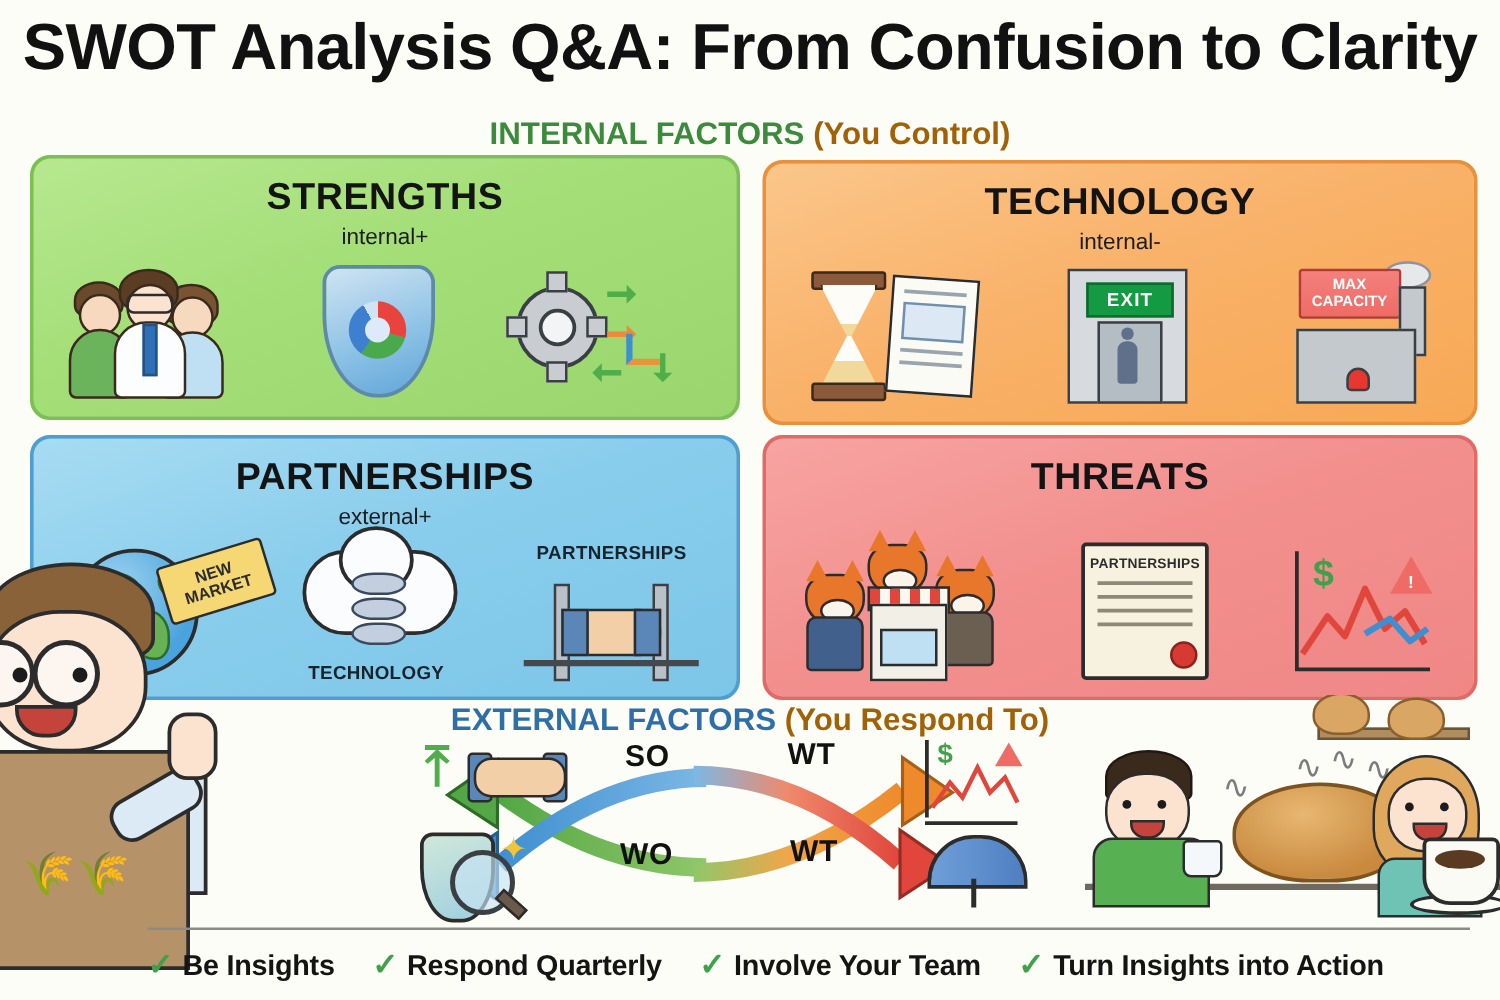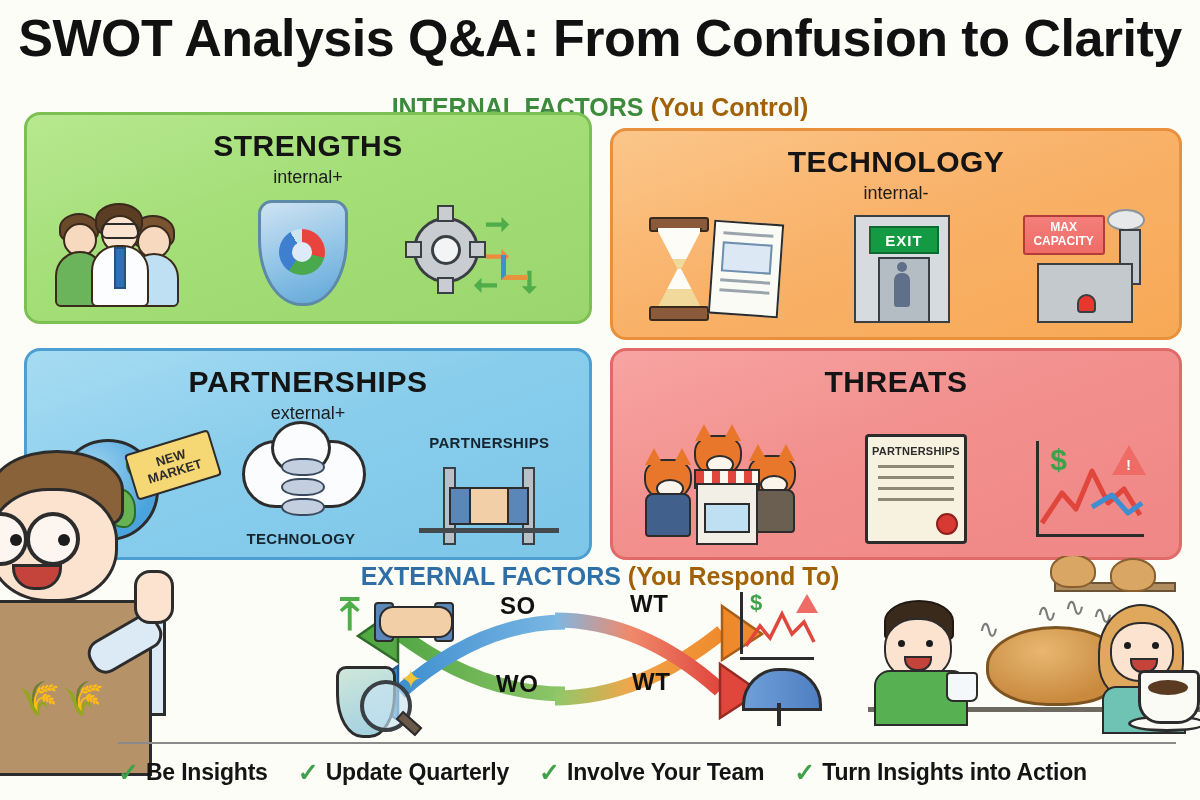--- a/index.html
+++ b/index.html
@@ -35,21 +35,21 @@
   .quad .q-title{
     position:absolute;left:0;width:100%;text-align:center;
     font-size:30px;font-weight:bold;color:#141414;
     top:14px;letter-spacing:0.5px;
   }
   .quad .q-sub{
     position:absolute;left:0;width:100%;text-align:center;
     font-size:18px;color:#1c1c1c;top:52px;
   }
   .quad.strengths{
-    left:24px;top:112px;width:562px;height:206px;
+    left:24px;top:124px;width:562px;height:206px;
     border-color:#7cc054;
     background:linear-gradient(160deg,#b7e890 0%,#a3de76 45%,#9ad66d 100%);
     text-decoration:underline;
   }
   .quad.weaknesses{
     left:610px;top:128px;width:566px;height:206px;
     border-color:#e8903c;
     background:linear-gradient(160deg,#fbc68a 0%,#f9b26a 45%,#f7a955 100%);
   }
   .quad.opportunities{
@@ -135,21 +135,21 @@
     border:2px solid #0d6b2e;color:#fff;font-size:15px;font-weight:bold;
     display:flex;align-items:center;justify-content:center;letter-spacing:1px;
   }
   .exit .hall{position:absolute;left:22px;top:40px;width:48px;height:62px;background:#b4bcc4;border:2px solid #3a3f44;}
   .exit .fig{position:absolute;left:38px;top:56px;width:16px;height:34px;background:#60708a;border-radius:7px 7px 3px 3px;}
   .exit .fig::before{content:"";position:absolute;left:3px;top:-11px;width:10px;height:10px;border-radius:50%;background:#60708a;}
 
   
   .factory{position:relative;width:120px;height:108px;}
   .fsign{
-    position:absolute;left:0;top:0;width:82px;height:40px;
+    position:absolute;left:16px;top:0;width:82px;height:40px;
     background:linear-gradient(#f4807c,#ef6b66);border:2.5px solid #b33c38;border-radius:3px;
     color:#fff;font-size:12px;font-weight:bold;text-align:center;line-height:1.15;
     padding-top:4px;box-sizing:border-box;
   }
   .fbody{position:absolute;left:14px;bottom:0;width:92px;height:56px;background:#c4c9ce;border:2.5px solid #3a3f44;}
   .fstack{position:absolute;right:2px;bottom:38px;width:18px;height:52px;background:#c4c9ce;border:2.5px solid #3a3f44;}
   .falarm{position:absolute;left:54px;bottom:10px;width:15px;height:15px;border-radius:50% 50% 4px 4px;background:#e8372f;border:2px solid #3a3f44;}
   .smoke{position:absolute;right:-2px;bottom:92px;width:34px;height:18px;border-radius:50%;background:#e6e8ea;border:2.5px solid #8d949b;}
 
   
@@ -618,21 +618,21 @@
   </div>
 
   <div class="divider"></div>
   <div class="footer">
     <div class="f-item">
       <span class="f-check">✓</span>
       <span class="f-text">Be Insights</span>
     </div>
     <div class="f-item">
       <span class="f-check">✓</span>
-      <span class="f-text">Update Quarterly</span>
+      <span class="f-text">Respond Quarterly</span>
     </div>
     <div class="f-item">
       <span class="f-check">✓</span>
       <span class="f-text">Involve Your Team</span>
     </div>
     <div class="f-item">
       <span class="f-check">✓</span>
       <span class="f-text">Turn Insights into Action</span>
     </div>
   </div>

